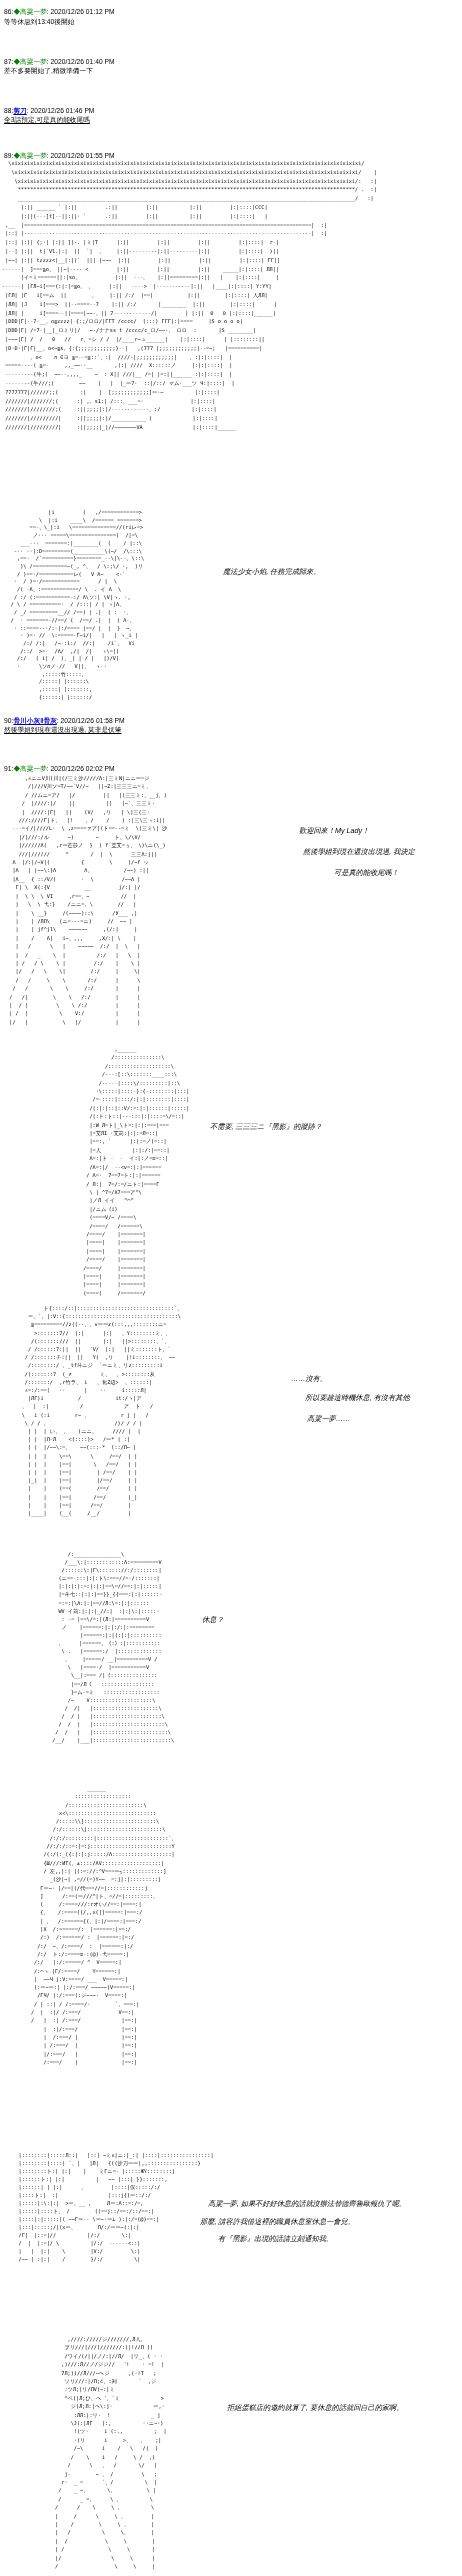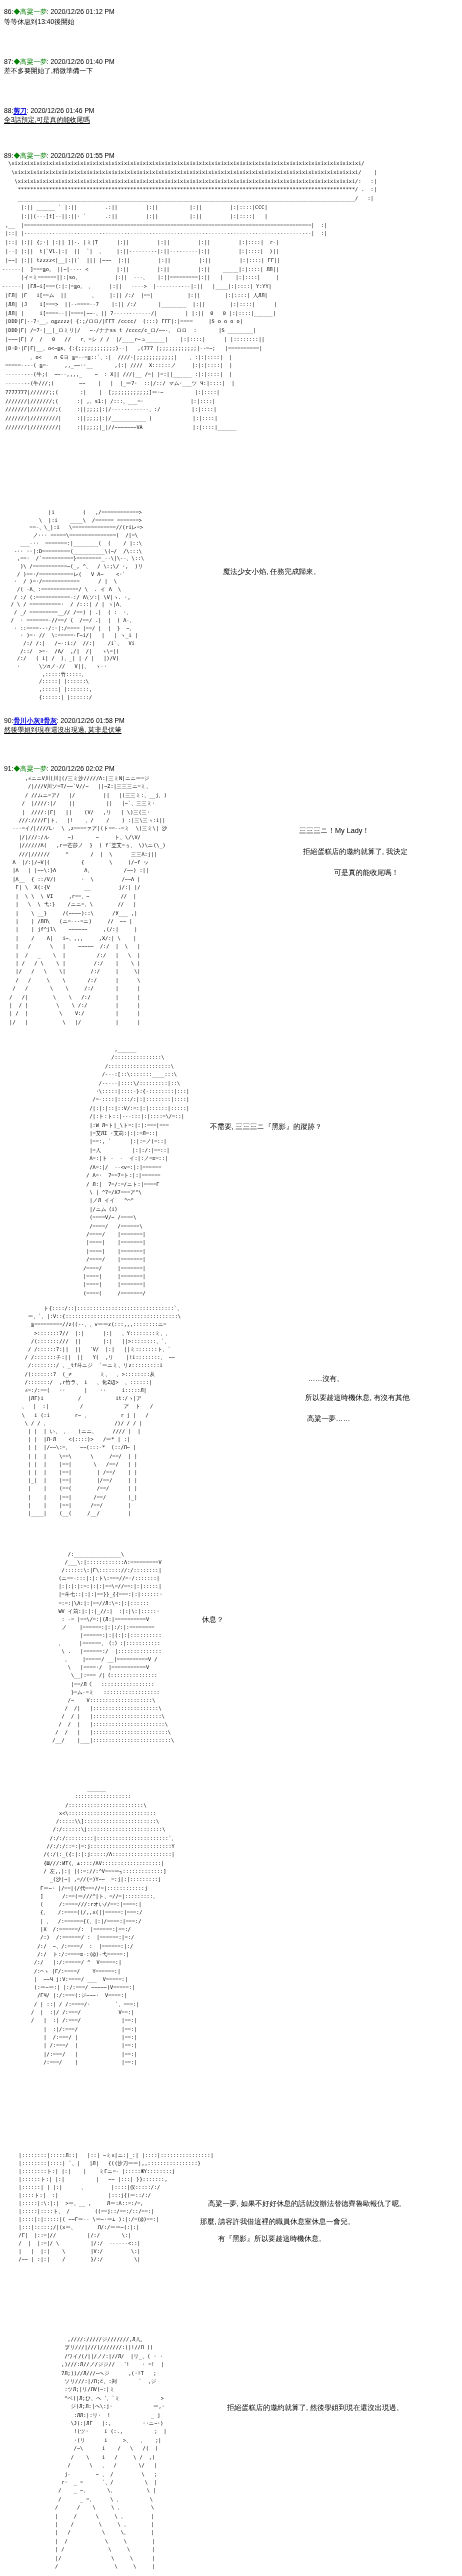--- a/index.html
+++ b/index.html
@@ -7,21 +7,21 @@
         font-family:"Liberation Sans",sans-serif;color:#000;overflow:hidden;}
   .hdr{position:absolute;font-size:6.7px;white-space:nowrap;}
   .num{color:#000000;}
   .name-trip{color:#008000;text-decoration:none;}
   .name-link{color:#0000dd;font-weight:bold;text-decoration:underline;cursor:pointer;}
   .time{color:#000000;}
   .body{position:absolute;font-size:6.7px;color:#000;white-space:pre-wrap;}
   .body.u{text-decoration:underline;}
   .aa{position:absolute;margin:0;font-family:"DejaVu Sans Mono",monospace;
       font-size:5.2px;color:#000;white-space:pre;}
-  .cap{position:absolute;font-size:7.2px;color:#000;white-space:nowrap;}
+  .cap{position:absolute;font-size:7.2px;color:#000;white-space:nowrap;font-style:italic;}
   
   #p86h{left:4.1px;top:8.2px}   #p86b{left:4.1px;top:17.5px}
   #p87h{left:4.1px;top:58px}  #p87b{left:4.1px;top:67px}
   #p88h{left:4.1px;top:107px}  #p88b{left:4.1px;top:116px}
   #p89h{left:4.1px;top:152px}
   #p90h{left:4.1px;top:717px} #p90b{left:4.1px;top:726px}
   #p91h{left:4.1px;top:765px}
   
   #aa-city{left:2.1px;top:159px;line-height:8.8px}
   #aa-mg{left:7.7px;top:509px;line-height:7.7px}
@@ -29,21 +29,21 @@
   #aa-girlb{left:77px;top:1045px;line-height:8.4px}
   #aa-girlc{left:15.5px;top:1304px;line-height:8.2px}
   #aa-girld{left:46px;top:1550px;line-height:8.1px}
   #aa-profile{left:31px;top:1784px;line-height:8.3px}
   #aa-seated{left:15.5px;top:2151px;line-height:8px}
   #aa-longhair{left:52px;top:2335px;line-height:8.4px}
   
   #c-mg{left:223px;top:567px}
   #c-b1{left:299px;top:826px} #c-b2{left:303px;top:847px} #c-b3{left:334px;top:868px}
   #c-gb{left:210px;top:1122px}
-  #c-gc1{left:308px;top:1374px} #c-gc2{left:305px;top:1393px} #c-gc3{left:307px;top:1414px}
+  #c-gc1{left:291px;top:1374px} #c-gc2{left:305px;top:1393px} #c-gc3{left:307px;top:1414px}
   #c-gd{left:202px;top:1615px}
   #c-st1{left:208px;top:2199px} #c-st2{left:200px;top:2217px} #c-st3{left:218px;top:2234px}
   #c-lh{left:227px;top:2403px}
 </style>
 </head>
 <body>
 
 <div class="page">
 
   <div class="hdr" id="p86h"><span class="num">86:</span><span class="name-trip">◆高粱一夢</span><span class="time">: 2020/12/26 01:12 PM</span></div>
@@ -142,22 +142,22 @@
    |   /      \   |    ~~~~~  /:/  |  \   |
    |  /   _    \  |          /:/   |   \  |
    | /   / \    \ |         /:/    |    \ |
    |/   /   \    \|        /:/     |     \|
    /   /     \    \       /:/      |      \
   /   /       \    \     /:/       |      |
  /   /|        \    \   /:/        |      |
  |  / |         \    \ /:/         |      |
  | /  |          \    V:/          |      |
  |/   |           \   |/           |      |</pre>
-  <div class="cap" id="c-b1">三三三ニ！My Lady！</div>
-  <div class="cap" id="c-b2">拒絕蛋糕店的邀約就算了, 我決定</div>
+  <div class="cap" id="c-b1">歡迎回來！My Lady！</div>
+  <div class="cap" id="c-b2">然後學姐到現在還沒出現過, 我決定</div>
   <div class="cap" id="c-b3">可是真的能收尾嗎！</div>
 
   <pre class="aa" id="aa-girlb">            ,______
            /:::::::::::::::\
          /::::::::::::::::::::\
         /---:[::\:::::::____:::\
        /-----|::::\/:::::::::|::\
       ·\:::::|::::-}:{-::::::::|:::|
      /=-::::|::::/:|:|::::::::|::::|
     /|:|:|::|::V/:=:|:|::::::|:::::|
@@ -285,21 +285,21 @@
  |:::::|:\:|:|  &gt;ー、__ ,     Лー:Λ::=:/=,
  |:::::|::::ト、 /        ((==j::/==:/::/==:|
  |::::|:|:::::|( ~~Гー-- \ー~·ー⊥ ):|:/=(@)==:|
  |:::|:::::;/|(xー、       Л/:/ーー~(:|:|
  /Г|  |::=|//          |/:/       \:|
  /  |  |:=|/ \          |/:/  ------&lt;::|
  |   |  |:|    \        |V:/         \:|
  /~~ | :|:|    /        }/:/          \|</pre>
   <div class="cap" id="c-st1">高粱一夢, 如果不好好休息的話就沒辦法替德齊魯歐報仇了呢。</div>
   <div class="cap" id="c-st2">那麼, 請容許我借這裡的職員休息室休息一會兒。</div>
-  <div class="cap" id="c-st3">有『黑影』所以要趁這時機休息。</div>
+  <div class="cap" id="c-st3">有『黑影』出現的話請立刻通知我。</div>
 
   <pre class="aa" id="aa-longhair">     ,////://///ジ///////,Л人、
     ブリ///|///(///////:(|!//Л ))
     /ワイ/(/||/ノ/:|//Л/  |リ_、( · ·
    ,)///:Л//ノ/ジジ//  ゛!    · =!  |
    7Л;))//Л///~ヘジ      ,(·!Т   ;
     ソリ///:|/Л;ć、:刔       `  ,ジ
     :ツЛ;|リ/ЛV(~:|ミ
     ^ベ)|Л;ひ、ヘ゛、`ミ             &gt;
       ジ)Л;Л:|ヘ\:j·             ー,·
@@ -315,16 +315,16 @@
   /    _ ~、      \、          \ |
   /      _ =、     \ 、         \
  /      /    \     \ 、         \
  |     /      \     \ 、        |
  |    /        \     \ 、       |
  |   /          \     \、       |
  |  /            \     \        |
  | /              \     \       |
  |/                \     \      |
  /                  \     \     |</pre>
-  <div class="cap" id="c-lh">拒絕蛋糕店的邀約就算了, 然後學姐到現在還沒出現過。</div>
+  <div class="cap" id="c-lh">拒絕蛋糕店的邀約就算了, 要休息的話就回自己的家啊。</div>
 
 </div>
 
 
 </body></html>

